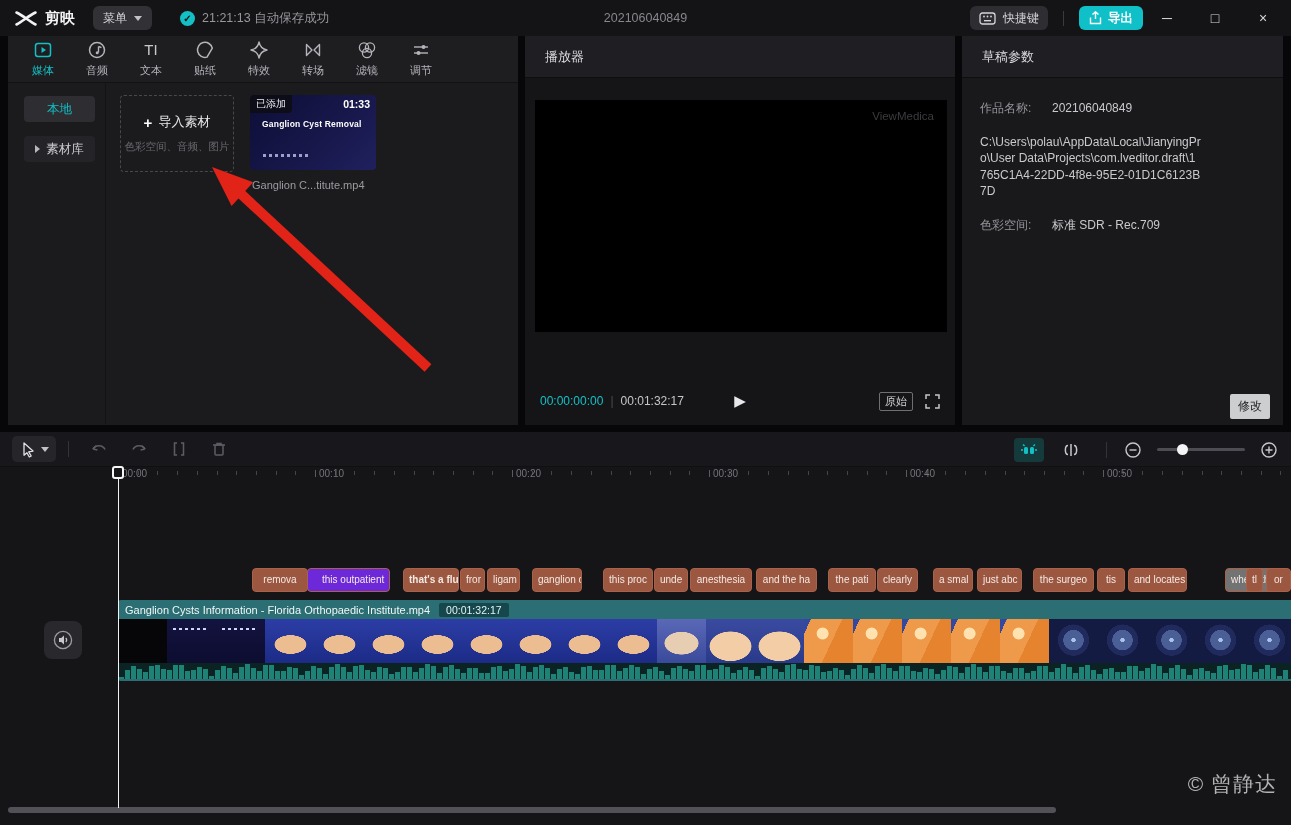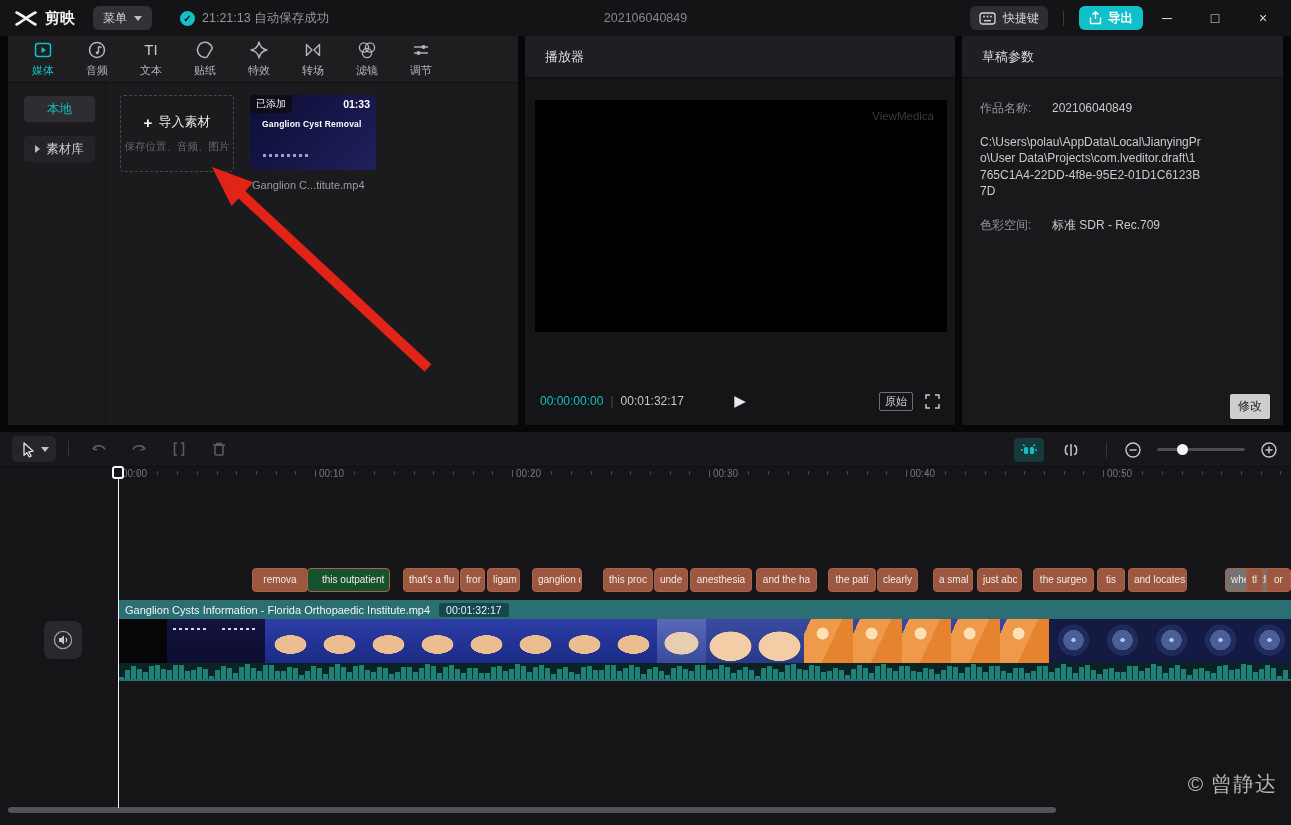--- a/index.html
+++ b/index.html
@@ -234,21 +234,21 @@
           <span class="tri-right"></span>
           <span>素材库</span>
         </div>
       </div>
       <div class="media-area">
         <div class="import-box">
           <div class="import-title">
             <span class="plus">+</span>
             <span>导入素材</span>
           </div>
-          <div class="import-hint">保存位置、音频、图片</div>
+          <div class="import-hint">色彩空间、音频、图片</div>
         </div>
         <div class="clip-card">
           <span class="badge">已添加</span>
           <span class="dur">01:33</span>
           <span class="thumb-title">Ganglion Cyst Removal</span>
           <span class="thumb-dots"></span>
         </div>
         <div class="clip-caption">Ganglion C...titute.mp4</div>
       </div>
     </div>
@@ -425,22 +425,22 @@
         <div class="tick major" style="left: 709px;"></div>
         <span class="rlabel" style="left: 713px;">00:30</span>
         <div class="tick major" style="left: 906px;"></div>
         <span class="rlabel" style="left: 910px;">00:40</span>
         <div class="tick major" style="left: 1103px;"></div>
         <span class="rlabel" style="left: 1107px;">00:50</span>
       </div>
 
     <div class="subtitle-track">
         <div class="pill" style="left: 252px; width: 56px; background: rgb(156, 87, 64);">remova</div>
-        <div class="pill" style="left: 307px; width: 83px; background: #14532d; padding-left: 14px;">this outpatient</div>
-        <div class="pill" style="left: 403px; width: 56px; background: rgb(156, 87, 64);">that's a flu</div>
+        <div class="pill" style="left: 307px; width: 83px; background: #6d28d9; padding-left: 14px;">this outpatient</div>
+        <div class="pill" style="left: 403px; width: 56px; background: rgb(156, 87, 64); font-weight: bold;">that's a flu</div>
         <div class="pill" style="left: 460px; width: 25px; background: rgb(156, 87, 64);">fror</div>
         <div class="pill" style="left: 487px; width: 33px; background: rgb(156, 87, 64);">ligam</div>
         <div class="pill" style="left: 532px; width: 50px; background: rgb(156, 87, 64);">ganglion c</div>
         <div class="pill" style="left: 603px; width: 50px; background: rgb(156, 87, 64);">this proc</div>
         <div class="pill" style="left: 654px; width: 34px; background: rgb(156, 87, 64);">unde</div>
         <div class="pill" style="left: 690px; width: 62px; background: rgb(156, 87, 64);">anesthesia</div>
         <div class="pill" style="left: 756px; width: 61px; background: rgb(156, 87, 64);">and the ha</div>
         <div class="pill" style="left: 828px; width: 48px; background: rgb(156, 87, 64);">the pati</div>
         <div class="pill" style="left: 877px; width: 41px; background: rgb(156, 87, 64);">clearly</div>
         <div class="pill" style="left: 933px; width: 40px; background: rgb(156, 87, 64);">a smal</div>

